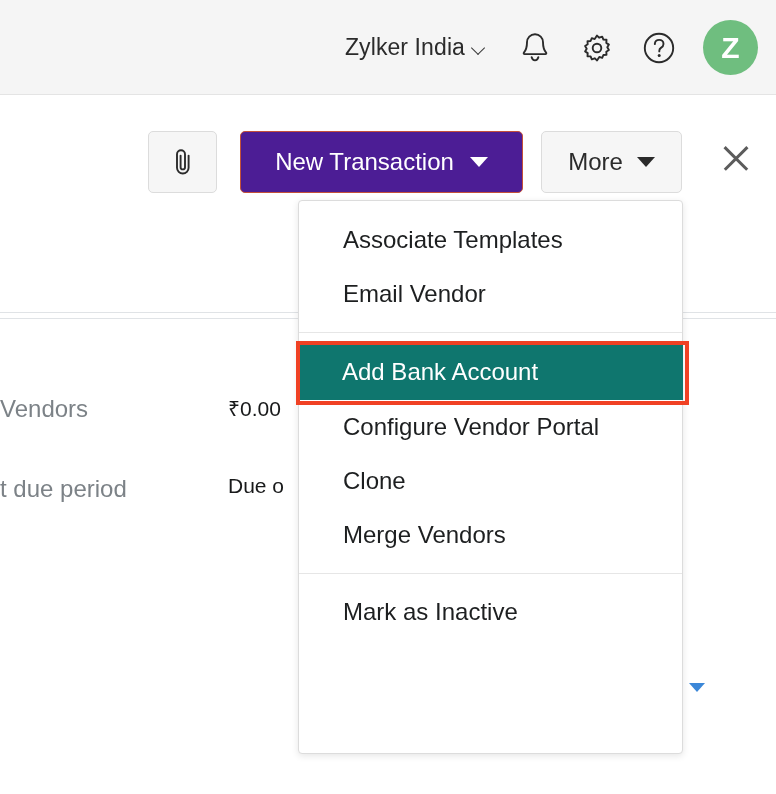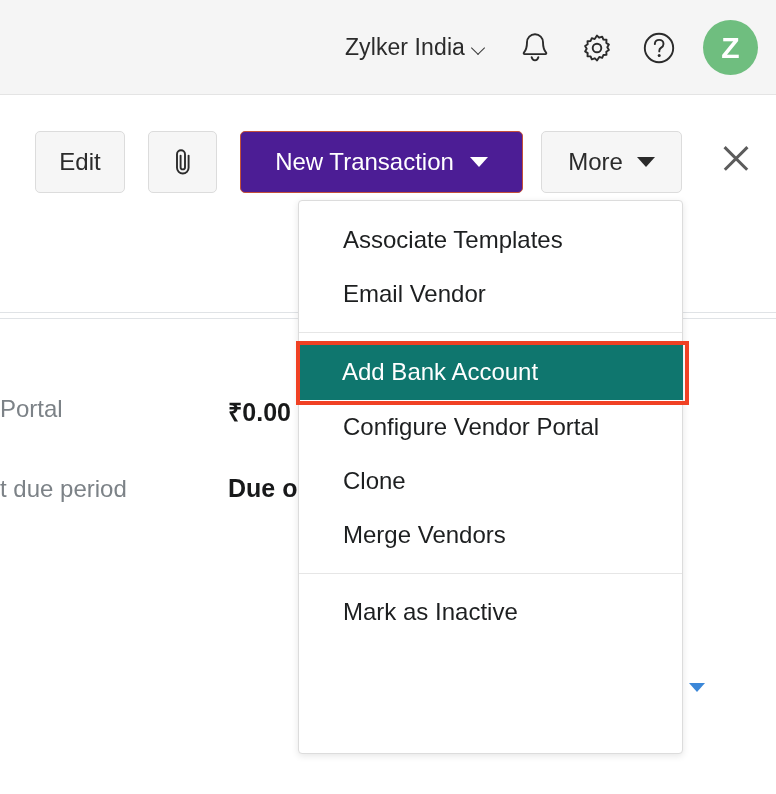--- a/index.html
+++ b/index.html
@@ -160,23 +160,23 @@
     position: absolute;
     display: flex;
     align-items: baseline;
     white-space: nowrap;
   }
   .bg-label {
     font-size: 24px;
     color: #7c8287;
   }
   .bg-value {
-    font-size: 25px;
+    font-size: 21px;
     color: #18191a;
-    font-weight: bold;
+    font-weight: normal;
   }
   .blue-caret-small {
     position: absolute;
     left: 689px; top: 683px;
     width: 0; height: 0;
     border-left: 8px solid transparent;
     border-right: 8px solid transparent;
     border-top: 9px solid #3b87d8;
     cursor: pointer;
   }
@@ -269,23 +269,20 @@
     </div>
 
     <div class="avatar">
       <span>Z</span>
     </div>
   </div>
 </div>
 
 <div class="toolbar">
 
-  <button class="btn btn-edit">
-    <span>Edit</span>
-  </button>
 
   <button class="btn btn-attach">
     <svg width="22" height="32" viewBox="0 0 22 32">
       <path d="M16.6 9.6v12.1c0 3.2-2.6 5.8-5.8 5.8s-5.8-2.6-5.8-5.8V8.2c0-2.2 1.8-4 4-4s4 1.8 4 4v13c0 1.2-1 2.2-2.2 2.2s-2.2-1-2.2-2.2V9.6" fill="none" stroke="#2b2b2b" stroke-width="1.9" stroke-linecap="round" stroke-linejoin="round"></path>
     </svg>
   </button>
 
   <button class="btn btn-primary">
     <span>New Transaction</span>
     <span class="caret"></span>
@@ -297,21 +294,21 @@
   </button>
 
   <div class="close-x"></div>
 </div>
 
 <div class="content">
   <div class="hr-line" style="top:95px;"></div>
   <div class="hr-line" style="top:101px;"></div>
 
   <div class="bg-row" style="left:0px; top:178px;">
-    <span class="bg-label">Portal</span>
+    <span class="bg-label">Vendors</span>
   </div>
   <div class="bg-row" style="left:228px; top:177px;">
     <span class="bg-value">₹0.00</span>
   </div>
 
   <div class="bg-row" style="left:0px; top:258px;">
     <span class="bg-label">t due period</span>
   </div>
   <div class="bg-row" style="left:228px; top:257px;">
     <span class="bg-value">Due o</span>

